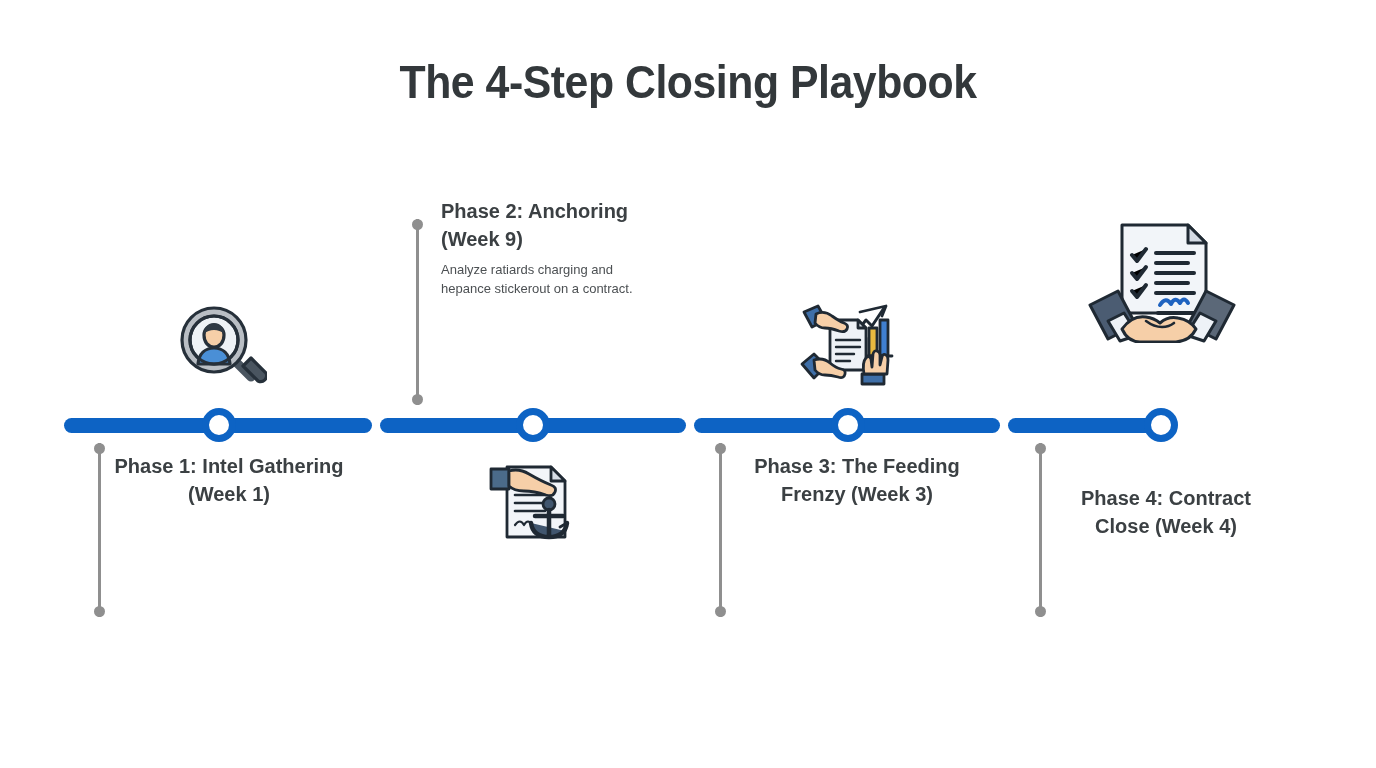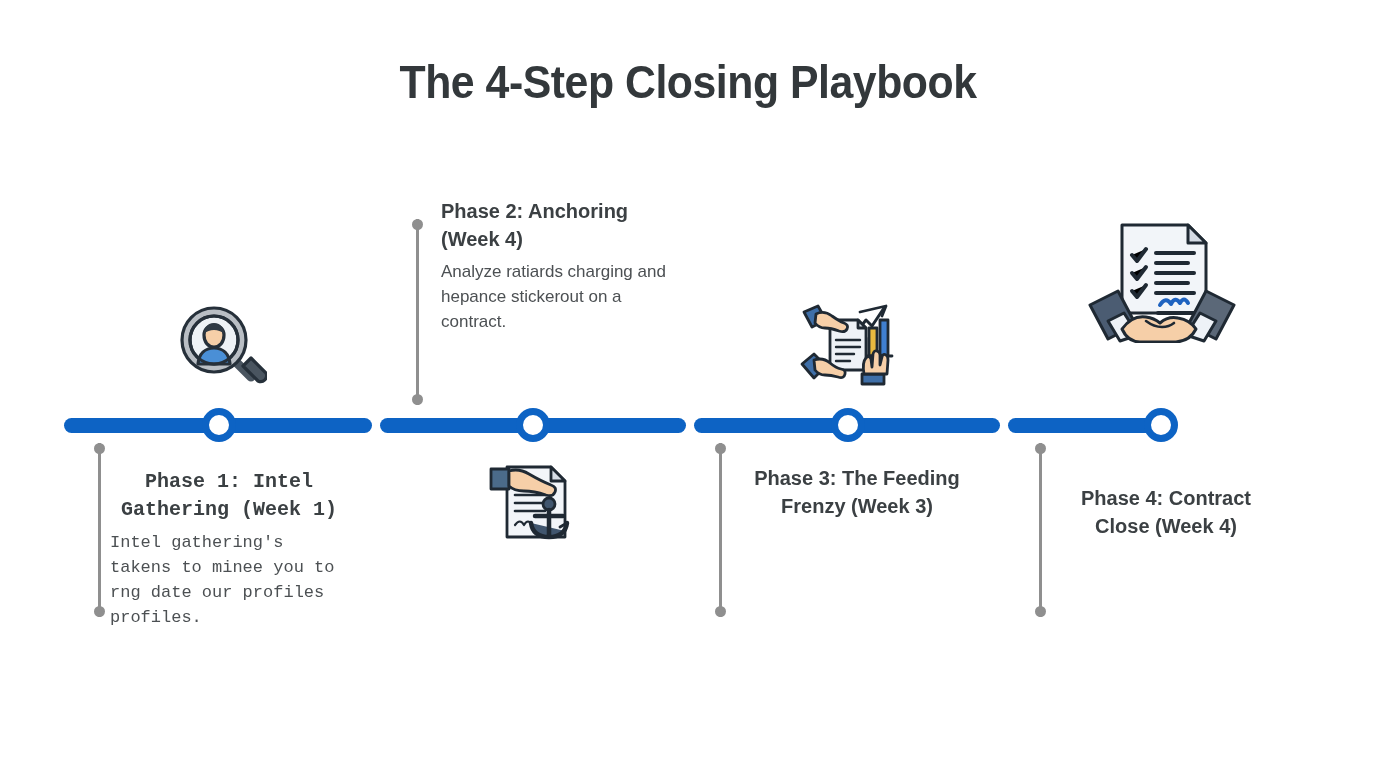--- a/index.html
+++ b/index.html
@@ -61,21 +61,21 @@
 
   
   .block{ position:absolute; }
   .block .b-title{
     font-size:20px;
     font-weight:700;
     line-height:1.4;
     color:#3b4043;
   }
   .block .b-body{
-    font-size:17px;
+    font-size:13px;
     line-height:1.47;
     color:#4c5053;
     margin-top:7px;
     text-align:left;
   }
   .block.center .b-title{ text-align:center; }
   .block.left .b-title{ text-align:left; }
 
   
   .icon-wrap{ position:absolute; }
@@ -216,30 +216,29 @@
       <path d="M2 84 L30 70 L48 104 L20 118 Z" fill="#4b5c72"></path>
       <path d="M146 84 L118 70 L100 104 L128 118 Z" fill="#5b6878"></path>
       <path d="M20 100 L36 92 L50 114 L32 120 Z" fill="#eef2f7"></path>
       <path d="M128 100 L112 92 L98 114 L116 120 Z" fill="#eef2f7"></path>
       <path d="M34 108 q10 -14 24 -12 q8 1 14 6 q8 -7 18 -5 q12 2 18 11 q-6 12 -20 13 H52 q-12 0 -18 -13 Z" fill="#f6cfa8"></path>
       <path d="M58 100 q8 6 16 6 q7 0 12 -4" fill="none" stroke-width="2.6"></path>
     </g>
   </svg>
 </div>
 
-<div class="block center" style="left:110px; top:468px; width:238px;font-family:Liberation Mono, monospace;">
+<div class="block center" style="left:110px; top:452px; width:238px;">
   <div class="b-title">Phase 1: Intel Gathering (Week 1)</div>
-  <div class="b-body">Intel gathering's takens to minee you to rng date our profiles profiles.</div>
 </div>
 
 <div class="block left" style="left:441px; top:197px; width:225px;">
-  <div class="b-title">Phase 2: Anchoring (Week 4)</div>
+  <div class="b-title">Phase 2: Anchoring (Week 9)</div>
   <div class="b-body">Analyze ratiards charging and hepance stickerout on a contract.</div>
 </div>
 
-<div class="block center" style="left:733px; top:464px; width:248px;">
+<div class="block center" style="left:733px; top:452px; width:248px;">
   <div class="b-title">Phase 3: The Feeding Frenzy (Week 3)</div>
 </div>
 
 <div class="block center" style="left:1055px; top:484px; width:222px;">
   <div class="b-title">Phase 4: Contract Close (Week 4)</div>
   <div class="b-body"></div>
 </div>
 
 </body></html>

